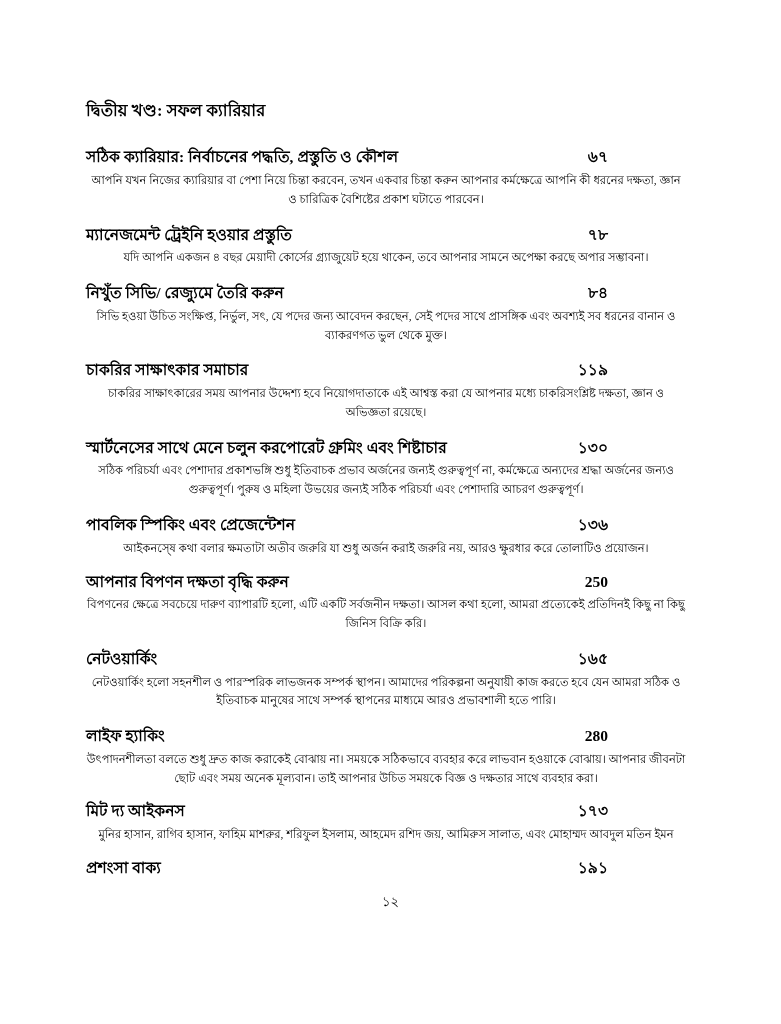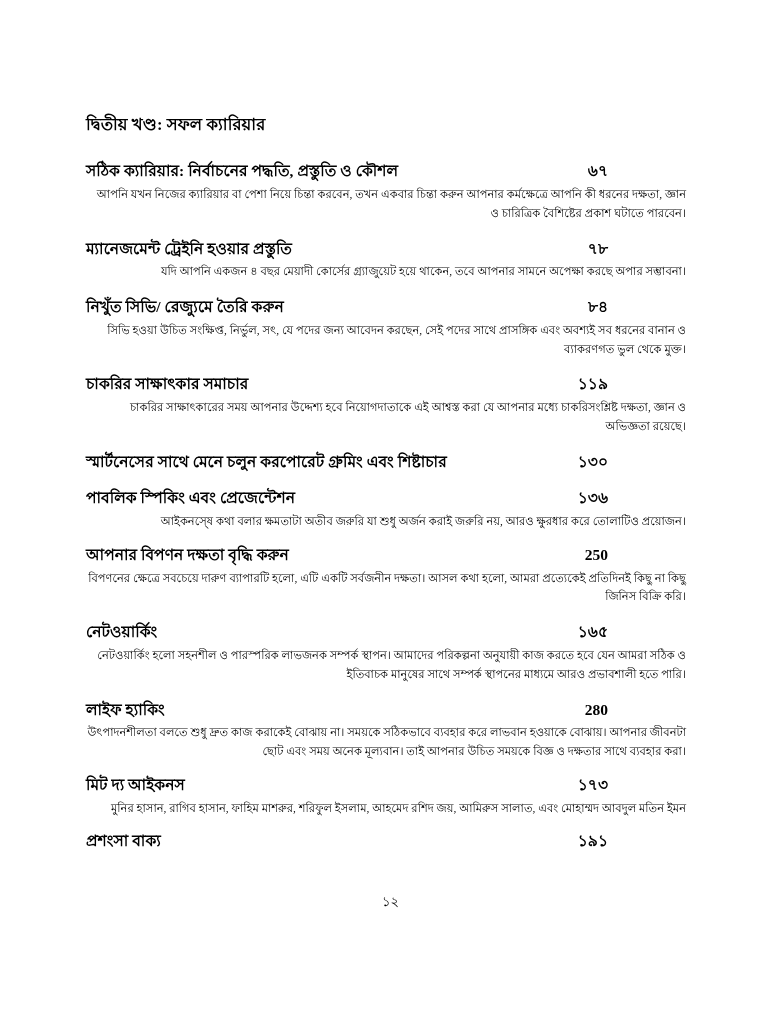--- a/index.html
+++ b/index.html
@@ -17,21 +17,21 @@
     width: 781px;
     height: 1024px;
     background: #ffffff;
     margin: 0 auto;
     overflow: hidden;
     box-sizing: border-box;
   }
   .content {
     position: absolute;
     left: 86px;
-    top: 114px;
+    top: 100px;
     width: 604px;
   }
   .volume-title {
     font-size: 16.5px;
     font-weight: bold;
     line-height: 1.35;
     letter-spacing: 0.1px;
     margin: 0 0 24px 0;
     white-space: nowrap;
   }
@@ -59,21 +59,21 @@
     font-weight: bold;
     line-height: 1.4;
     flex: 0 0 auto;
     text-align: right;
     min-width: 46px;
     margin-right: 82px;
   }
   .entry-desc {
     font-size: 11.4px;
     line-height: 1.65;
-    text-align: right;
+    text-align: center;
     width: 600px;
     letter-spacing: 0.02px;
   }
   .entry.no-desc {
     margin-bottom: 17px;
   }
   .entry.tight {
     margin-bottom: 13px;
   }
   .footer-page-number {
@@ -124,20 +124,21 @@
         <div class="entry-page">১১৯</div>
       </div>
       <div class="entry-desc">চাকরির সাক্ষাৎকারের সময় আপনার উদ্দেশ্য হবে নিয়োগদাতাকে এই আশ্বস্ত করা যে আপনার মধ্যে চাকরিসংশ্লিষ্ট দক্ষতা, জ্ঞান ও অভিজ্ঞতা রয়েছে।</div>
     </div>
 
     <div class="entry">
       <div class="entry-head">
         <div class="entry-title">স্মার্টনেসের সাথে মেনে চলুন করপোরেট গ্রুমিং এবং শিষ্টাচার</div>
         <div class="entry-page">১৩০</div>
       </div>
+      <div class="entry-desc">সঠিক পরিচর্যা এবং পেশাদার প্রকাশভঙ্গি শুধু ইতিবাচক প্রভাব অর্জনের জন্যই গুরুত্বপূর্ণ না, কর্মক্ষেত্রে অন্যদের শ্রদ্ধা অর্জনের জন্যও গুরুত্বপূর্ণ। পুরুষ ও মহিলা উভয়ের জন্যই সঠিক পরিচর্যা এবং পেশাদারি আচরণ গুরুত্বপূর্ণ।</div>
     </div>
 
     <div class="entry tight">
       <div class="entry-head">
         <div class="entry-title">পাবলিক স্পিকিং এবং প্রেজেন্টেশন</div>
         <div class="entry-page">১৩৬</div>
       </div>
       <div class="entry-desc">আইকনস্ষে কথা বলার ক্ষমতাটা অতীব জরুরি যা শুধু অর্জন করাই জরুরি নয়, আরও ক্ষুরধার করে তোলাটিও প্রয়োজন।</div>
     </div>
 

